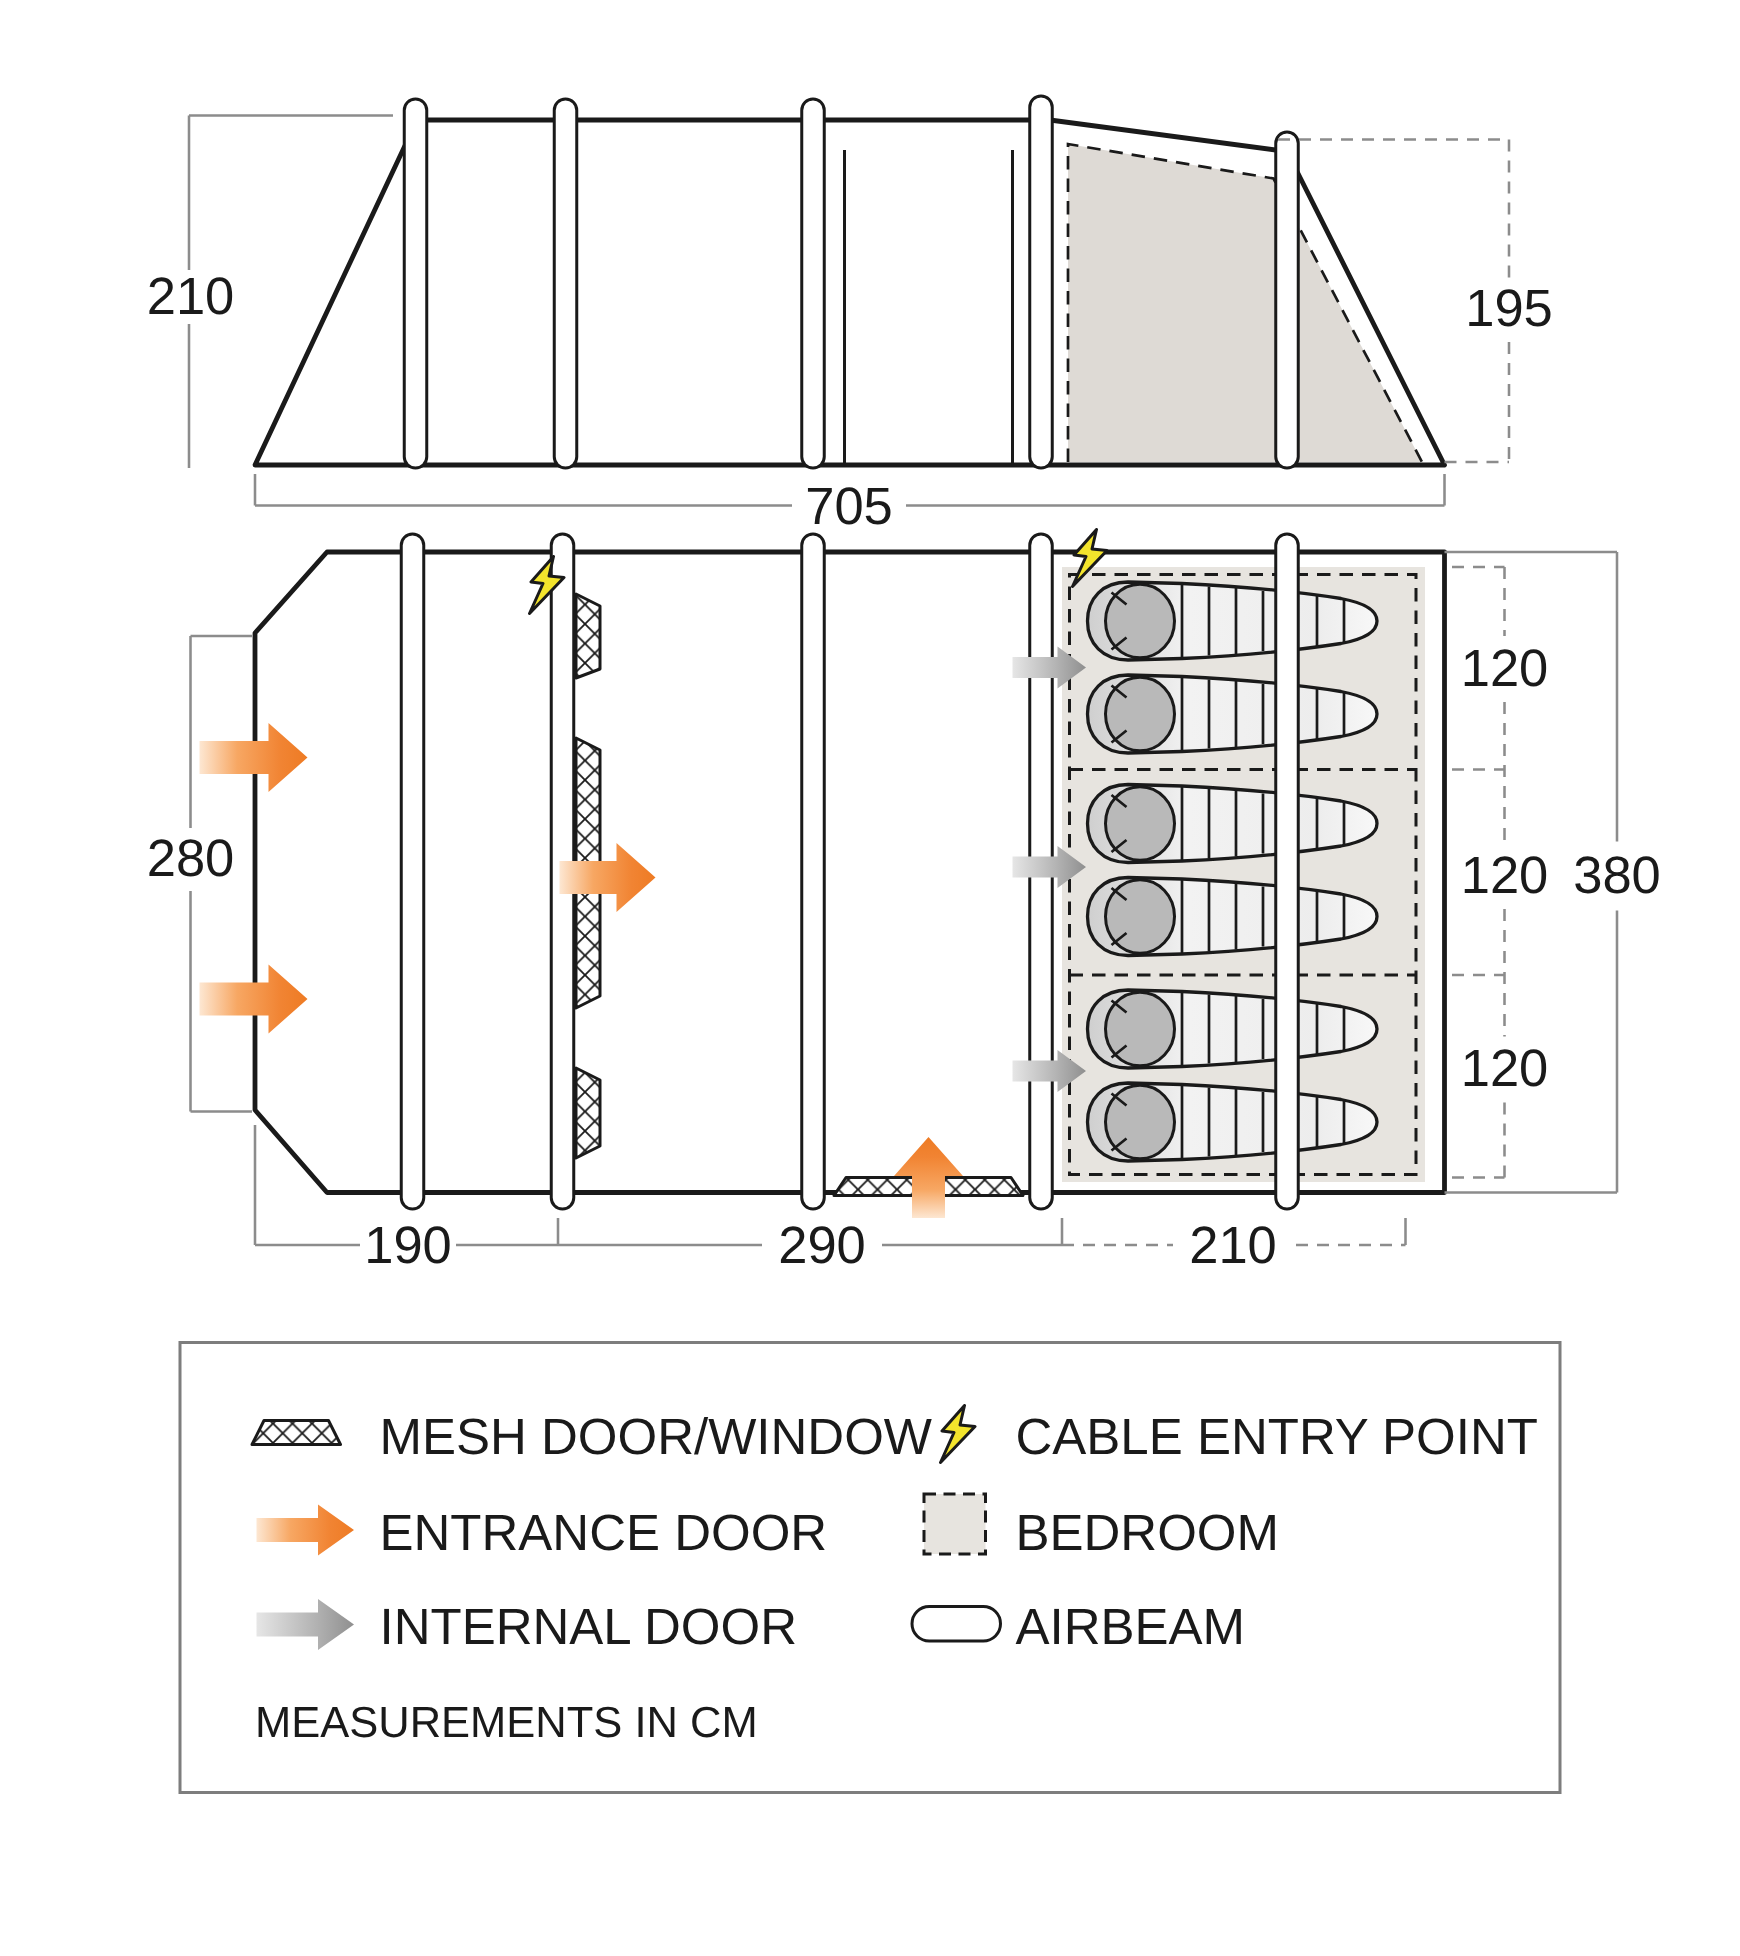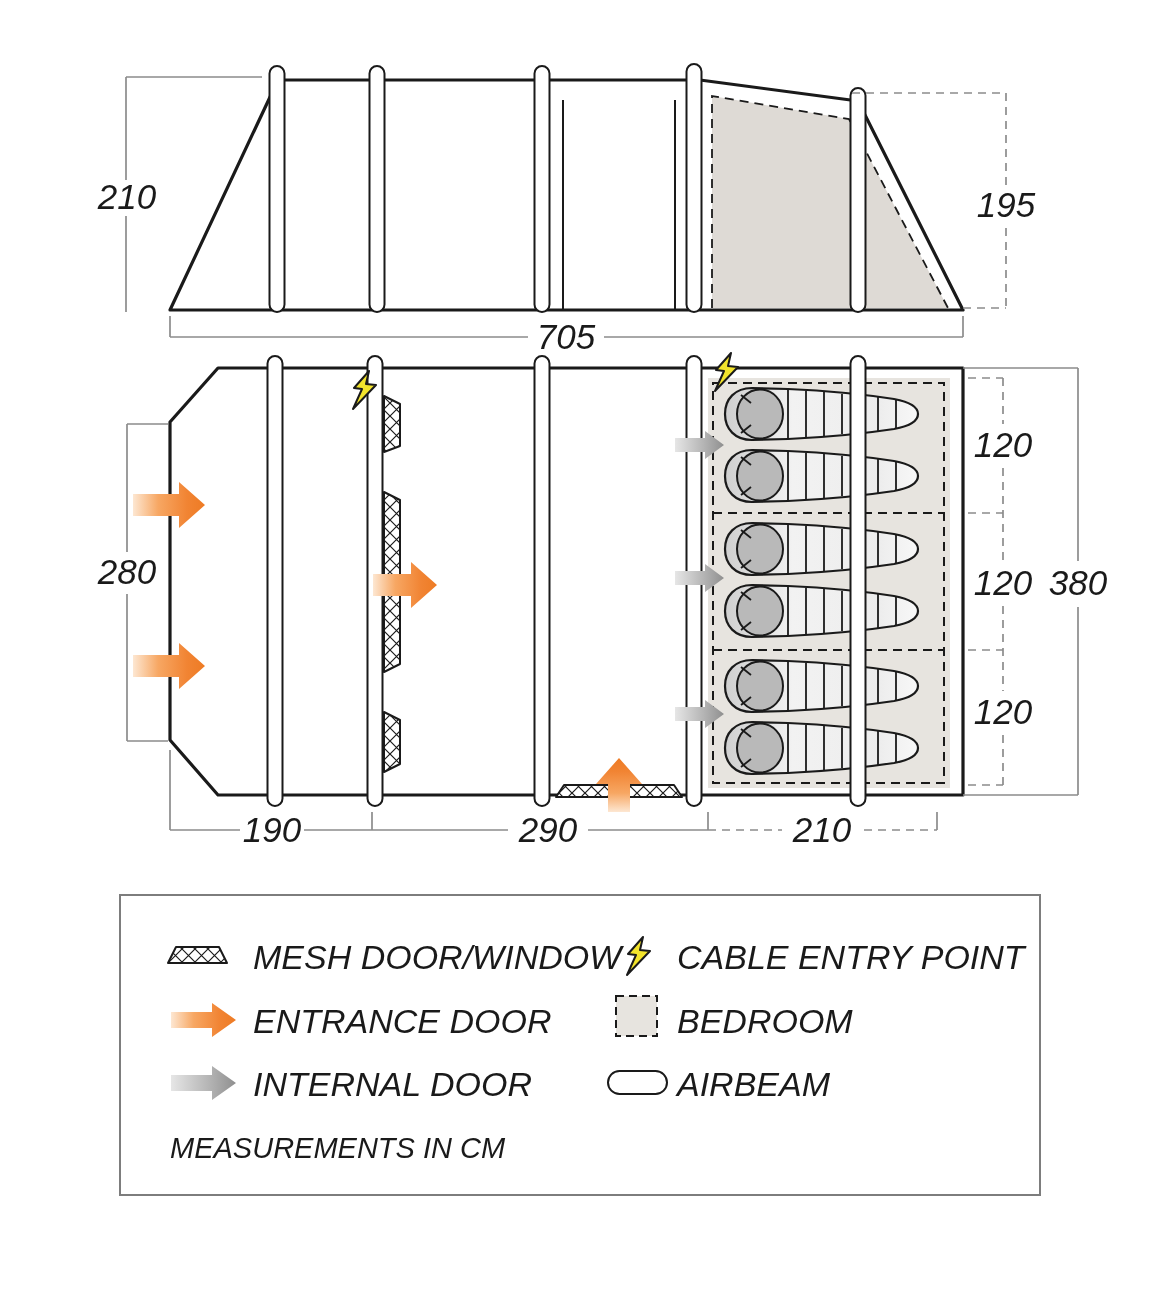--- a/index.html
+++ b/index.html
@@ -1,16 +1,16 @@
 <!DOCTYPE html>
 <html><head>
 <meta charset="utf-8">
 <style>
   html,body{margin:0;padding:0;background:#ffffff;}
-  .stage{position:relative;width:968px;height:1304px;background:#fff;font-style:italic;}
+  .stage{position:relative;width:968px;height:1304px;background:#fff;}
   text{font-family:"Liberation Sans", sans-serif;fill:#1a1a1a;}
   .dim{font-size:35px;text-anchor:middle;}
   .legend-label{font-size:34px;}
   .note{font-size:29px;}
   .dimline{stroke:#8c8c8c;stroke-width:1.7;fill:none;}
   .dimdash{stroke:#8c8c8c;stroke-width:1.7;fill:none;stroke-dasharray:8 6;}
   .outline{fill:#ffffff;stroke:#1a1a1a;stroke-width:3.2;stroke-linejoin:round;}
   .thin{stroke:#1a1a1a;stroke-width:2;fill:none;}
   .pole{fill:#ffffff;stroke:#1a1a1a;stroke-width:2;}
   .beddash{stroke:#1a1a1a;stroke-width:2;fill:none;stroke-dasharray:9 6;}

